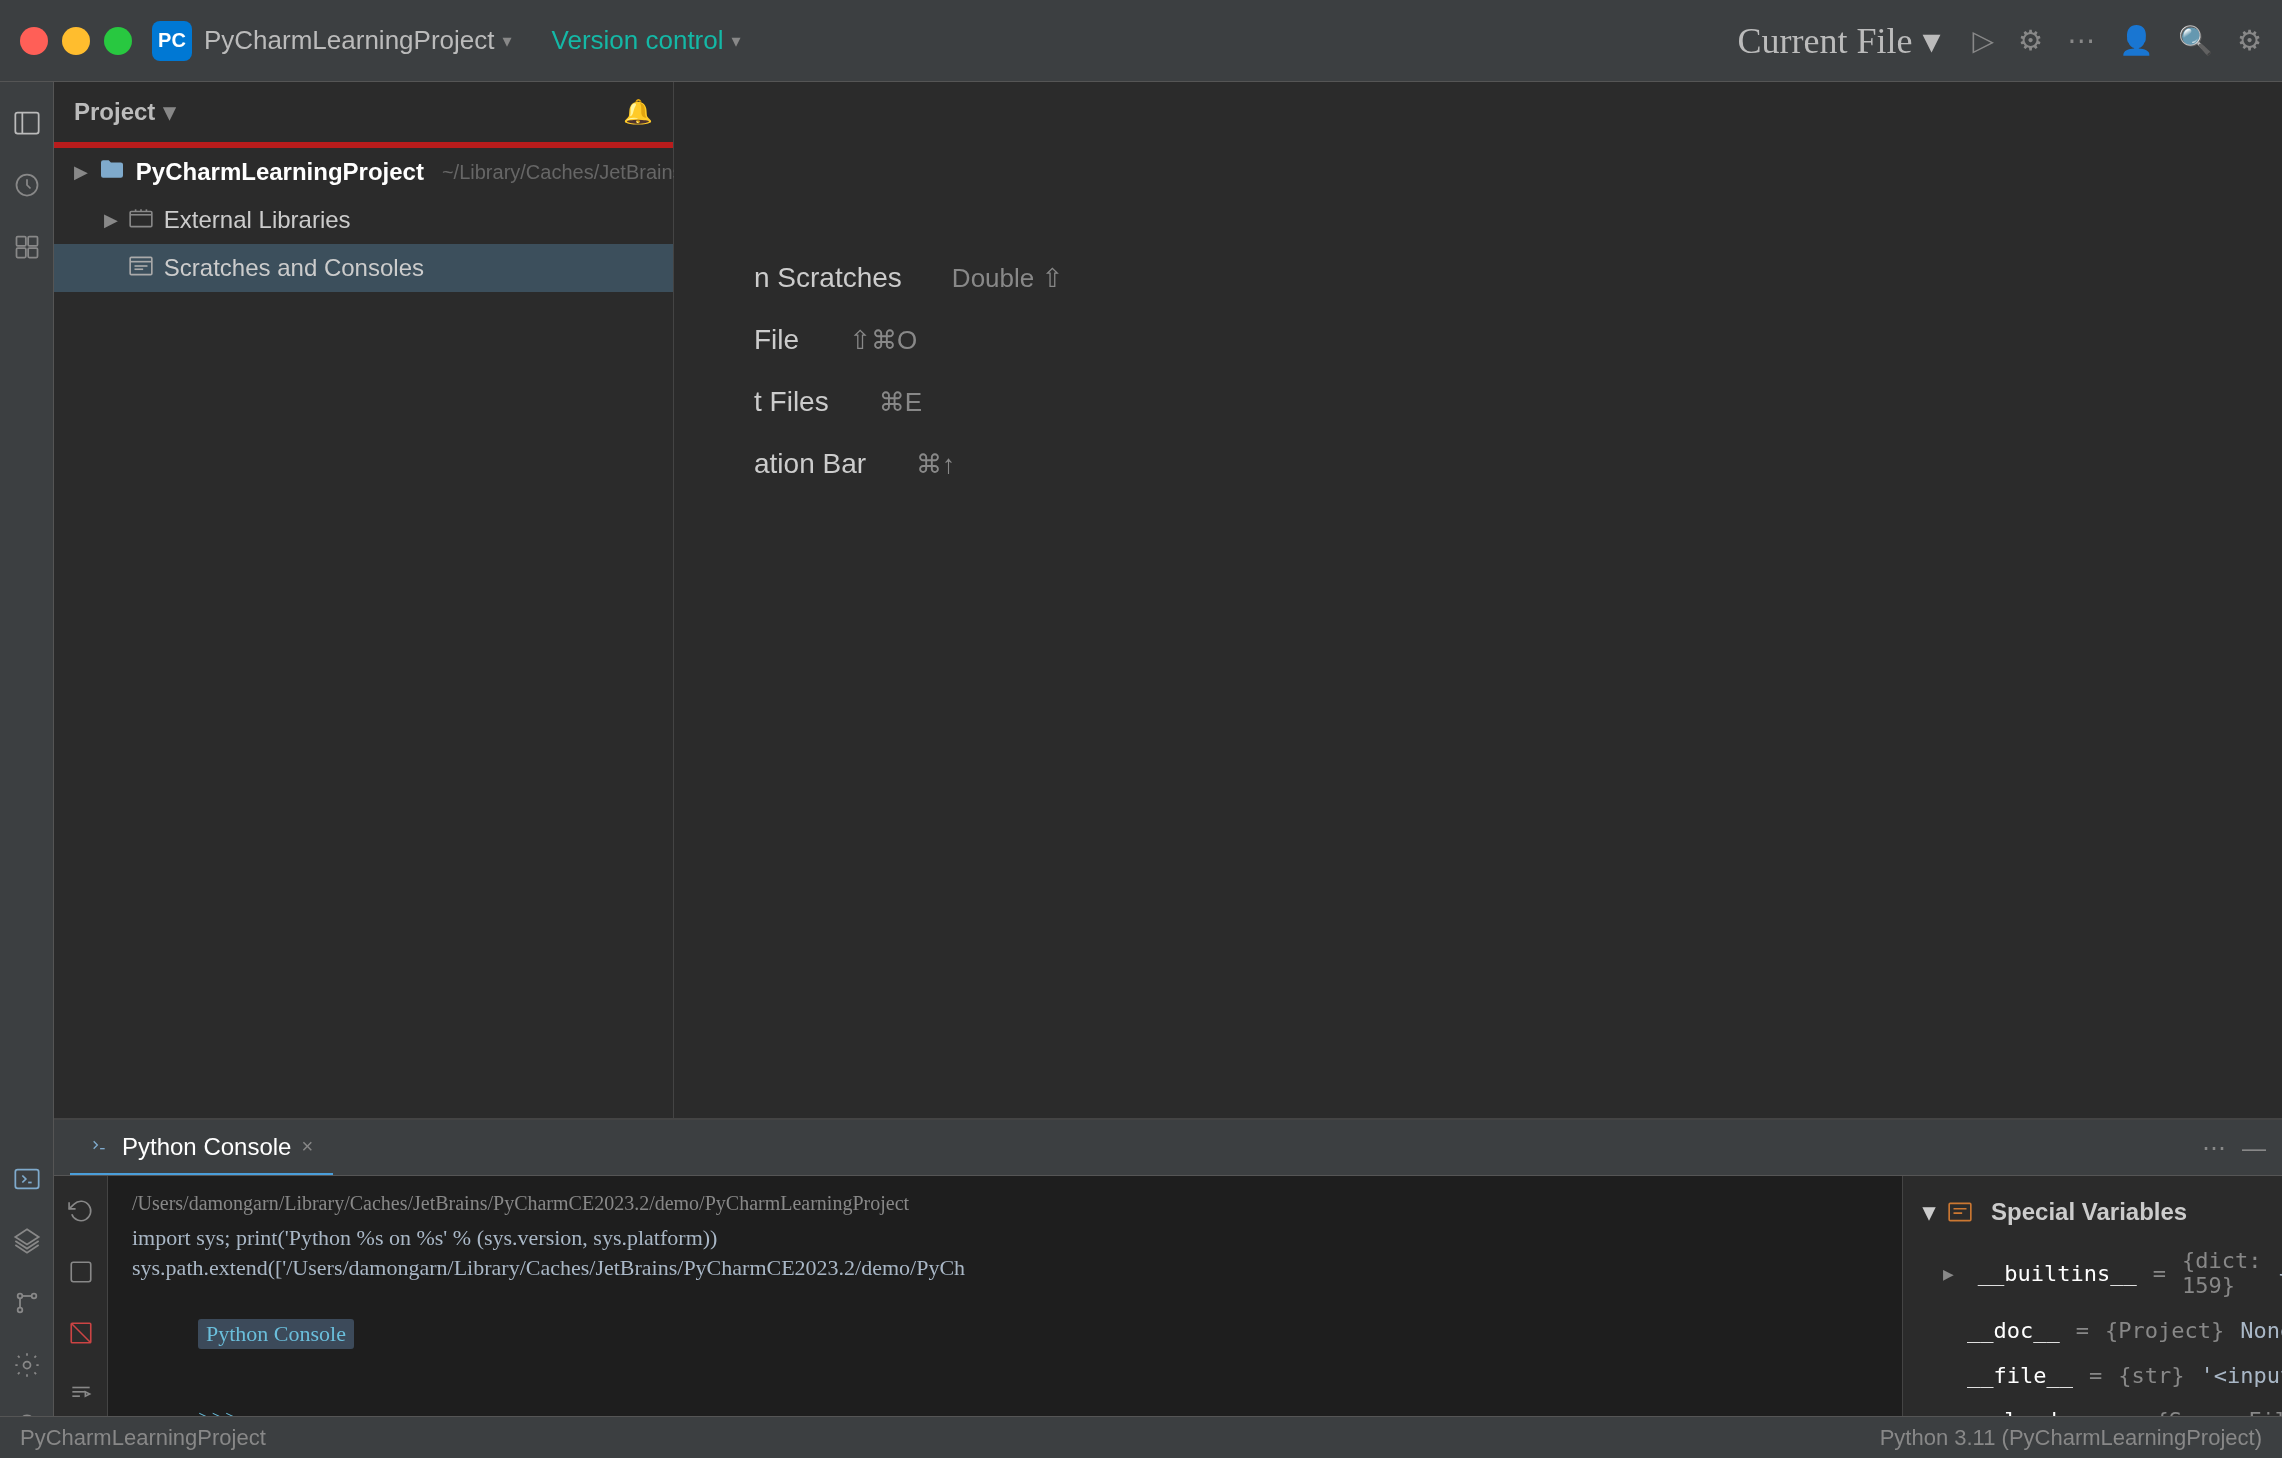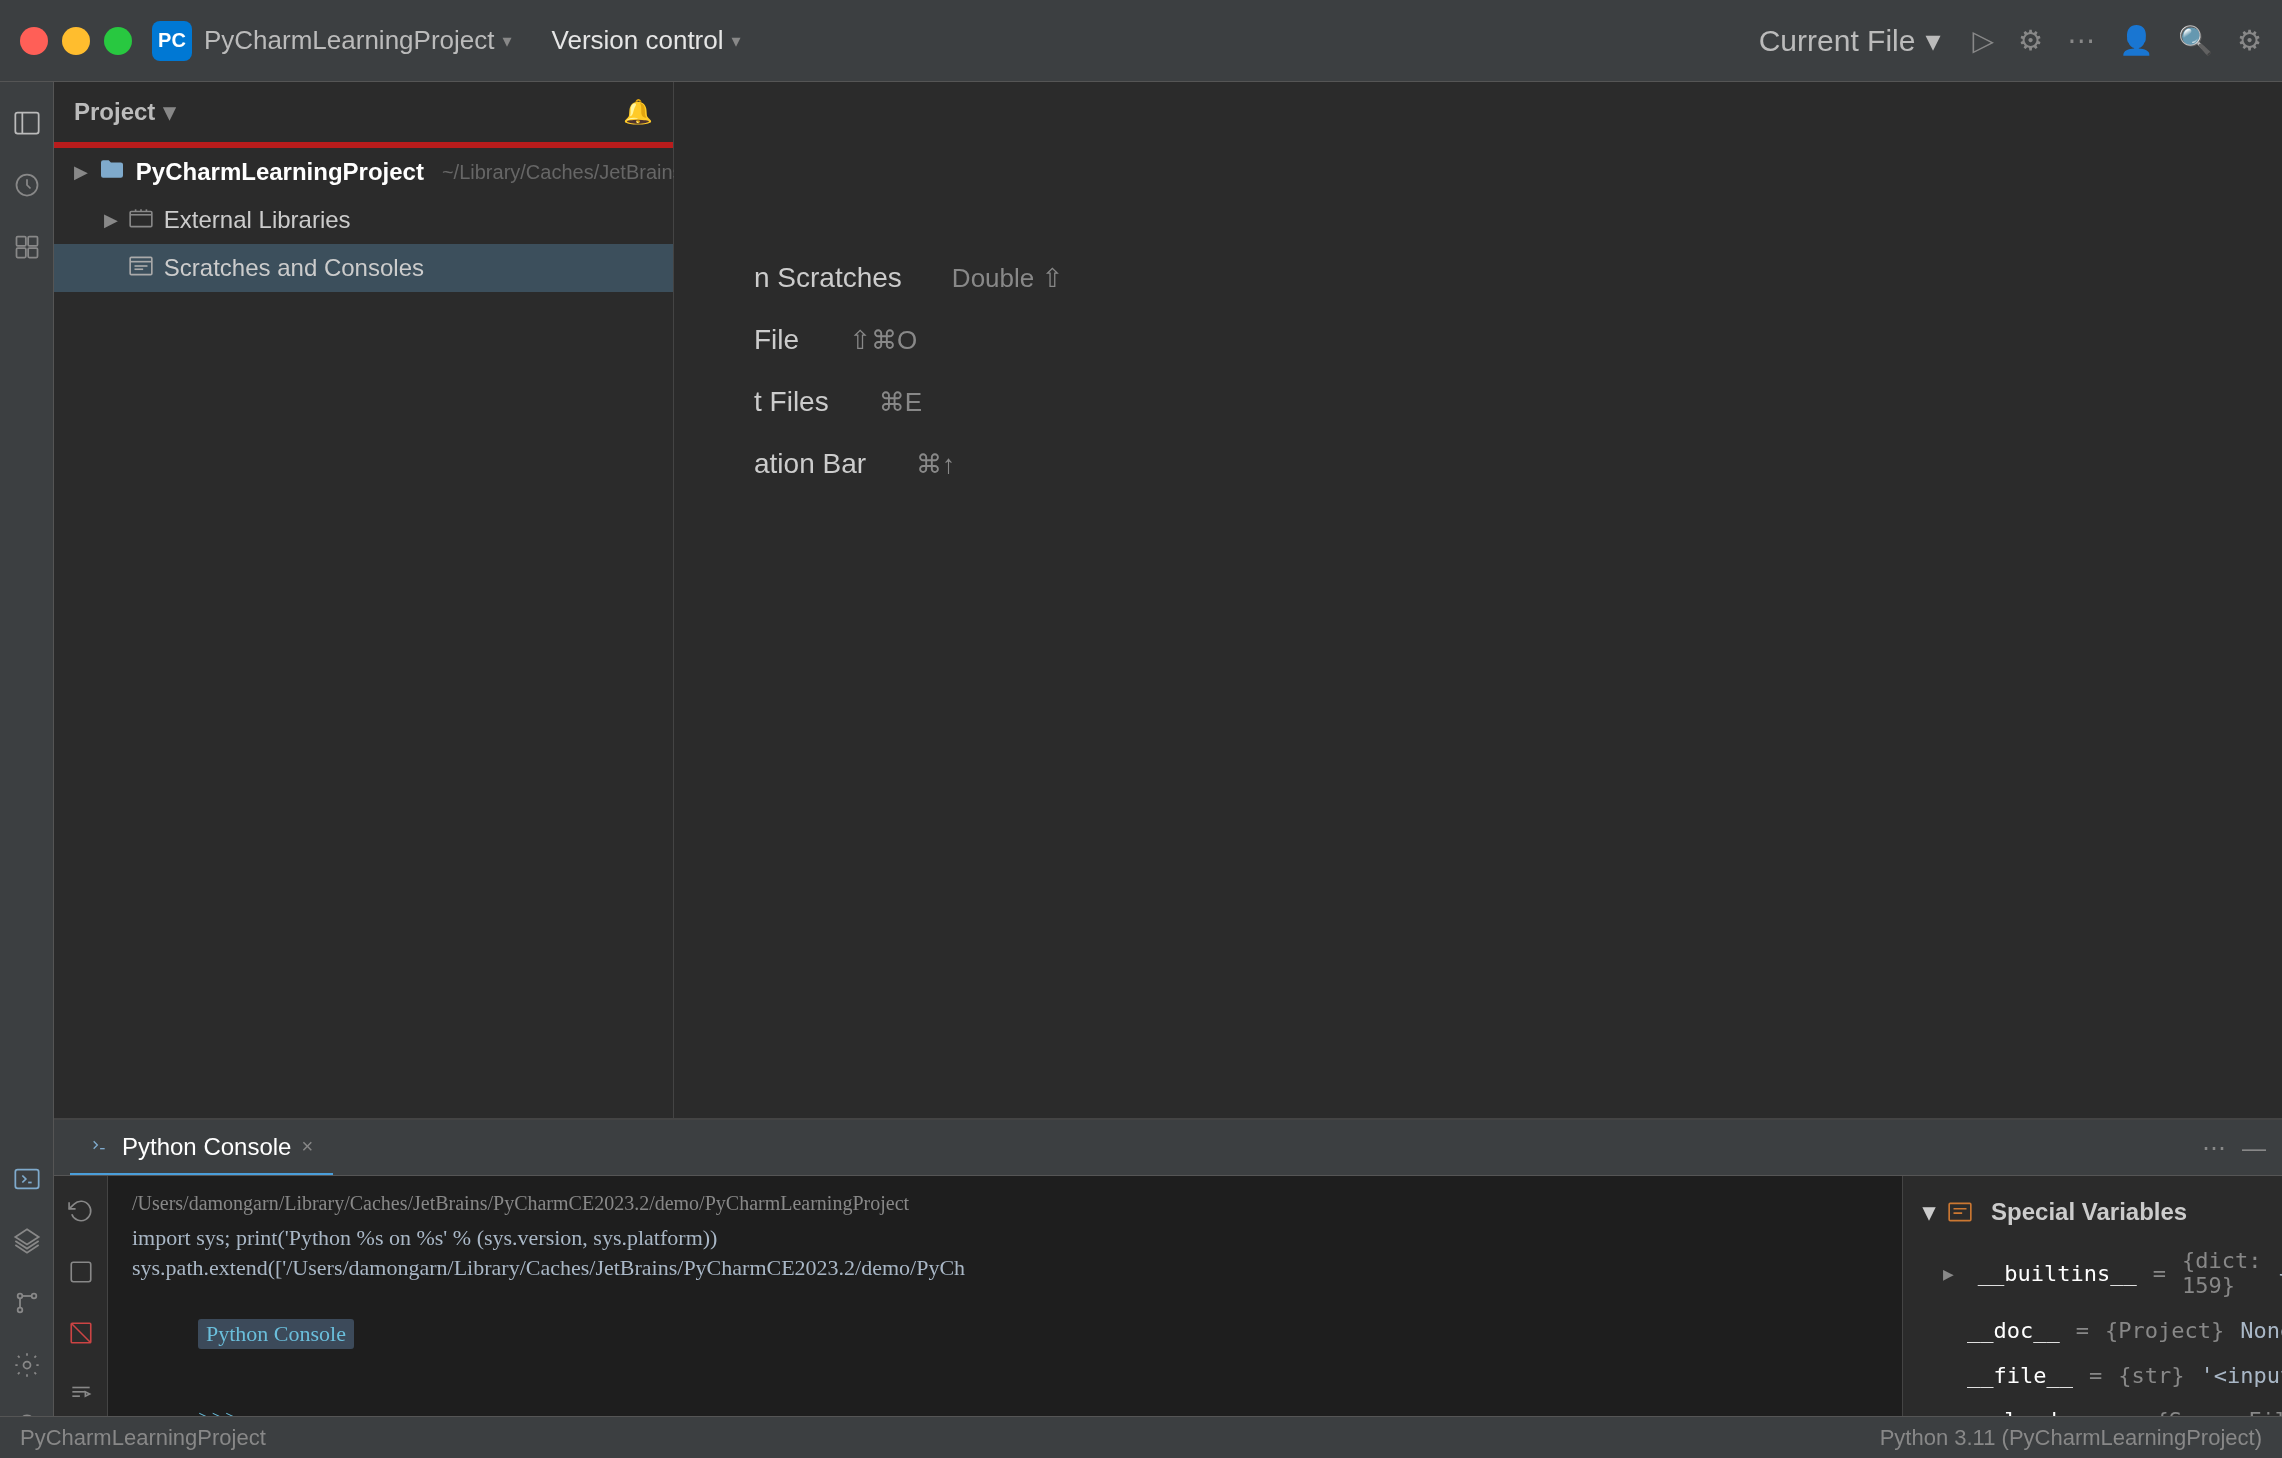--- a/index.html
+++ b/index.html
@@ -51,37 +51,38 @@
     }
 
     .project-name {
       color: #bbb;
       font-size: 26px;
       margin-right: 8px;
     }
     .chevron-down { color: #888; font-size: 18px; }
 
     .version-control {
-      color: #e5e5e5;
+      color: #14b8a6;
       font-size: 26px;
       margin-left: 30px;
     }
 
     .titlebar-spacer { flex: 1; }
 
     .current-file-btn {
       display: flex;
-      align-items: center;
+      align-items: flex-start;
       gap: 10px;
       color: #bbb;
-      font-size: 30px;
+      font-size: 36px;
       background: transparent;
       border: none;
       cursor: pointer;
       padding: 6px 12px;
+      font-family: Liberation Serif, serif;
     }
 
     .titlebar-actions {
       display: flex;
       align-items: center;
       gap: 24px;
       margin-left: 20px;
     }
     .titlebar-icon {
       color: #888;

